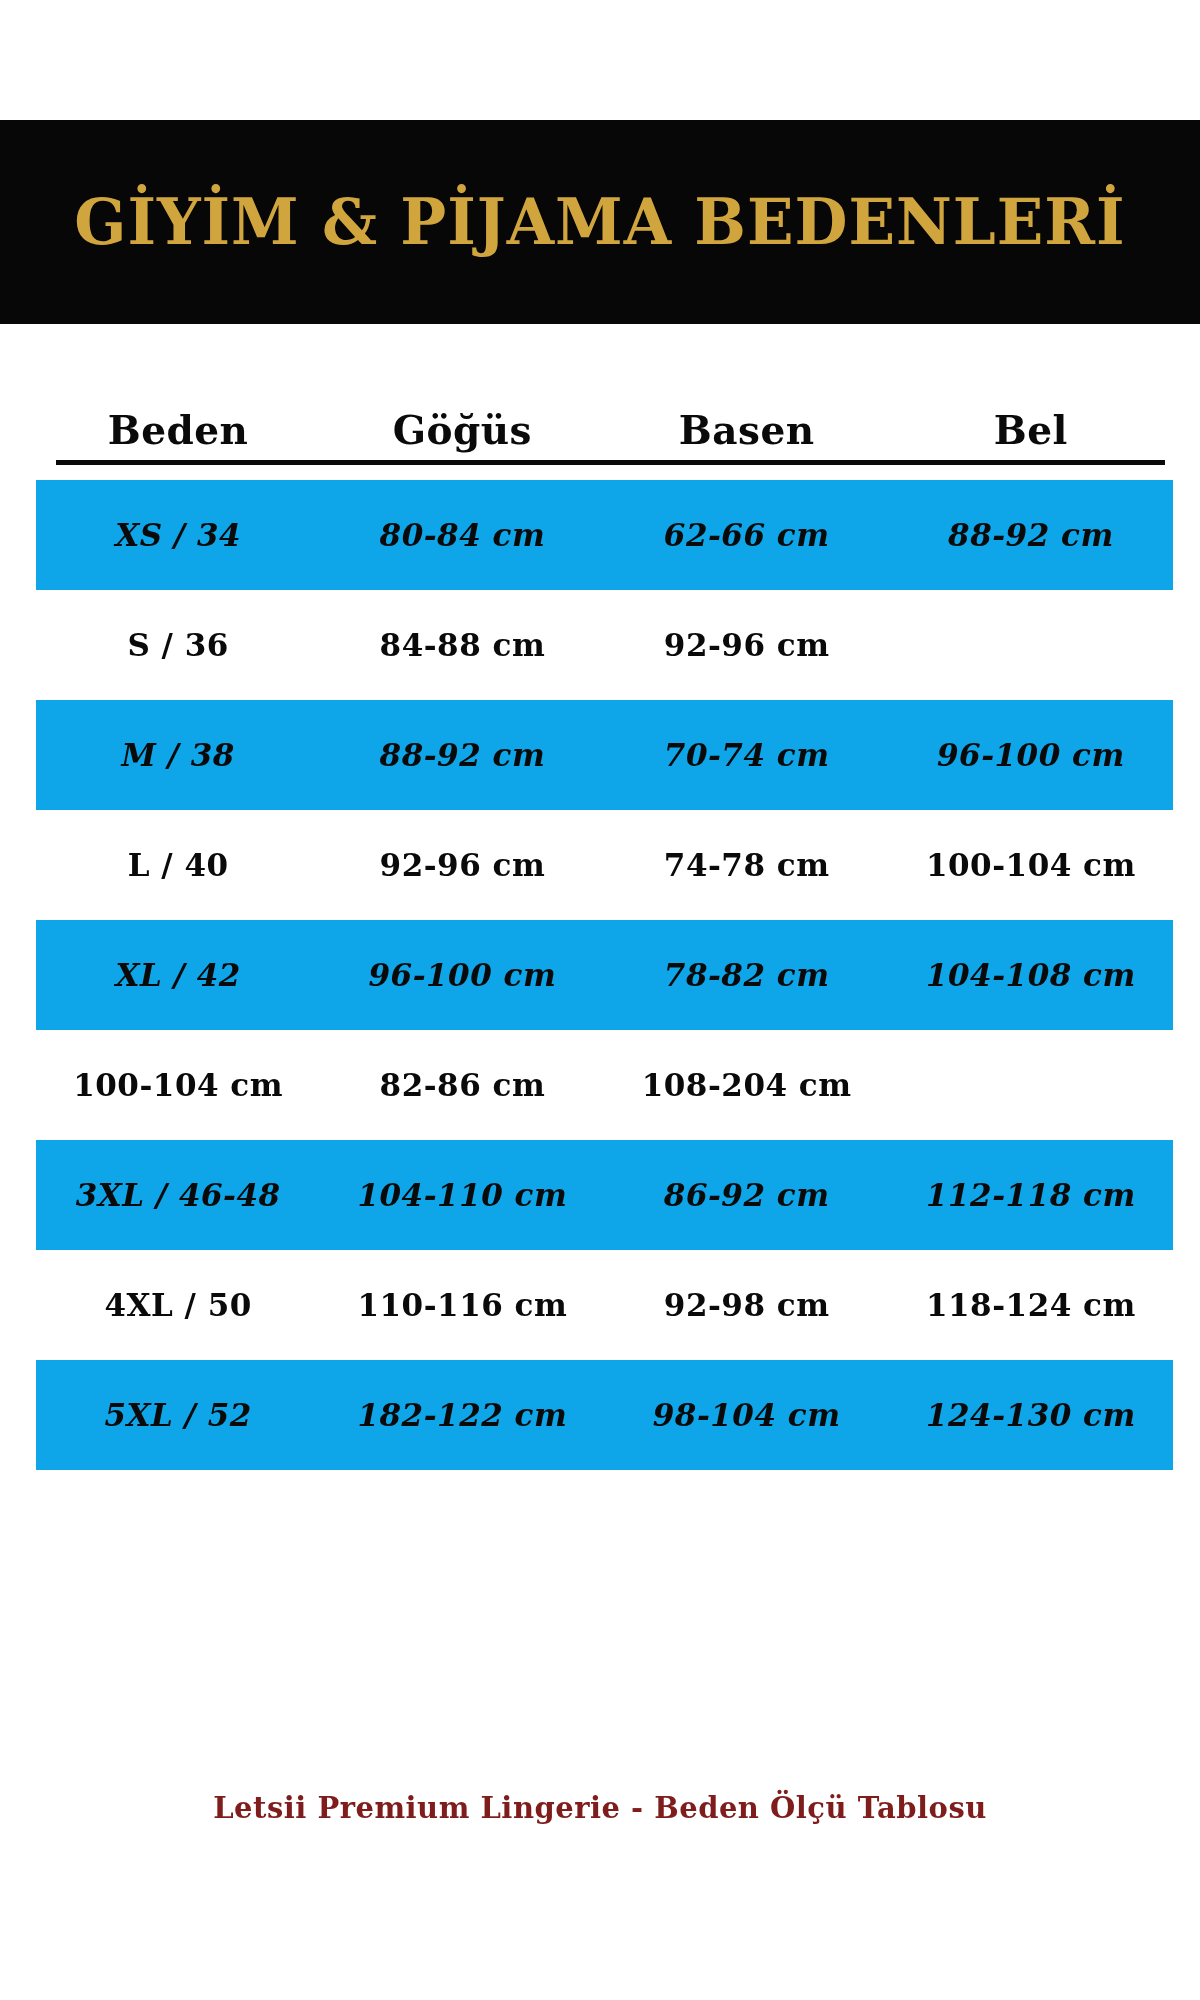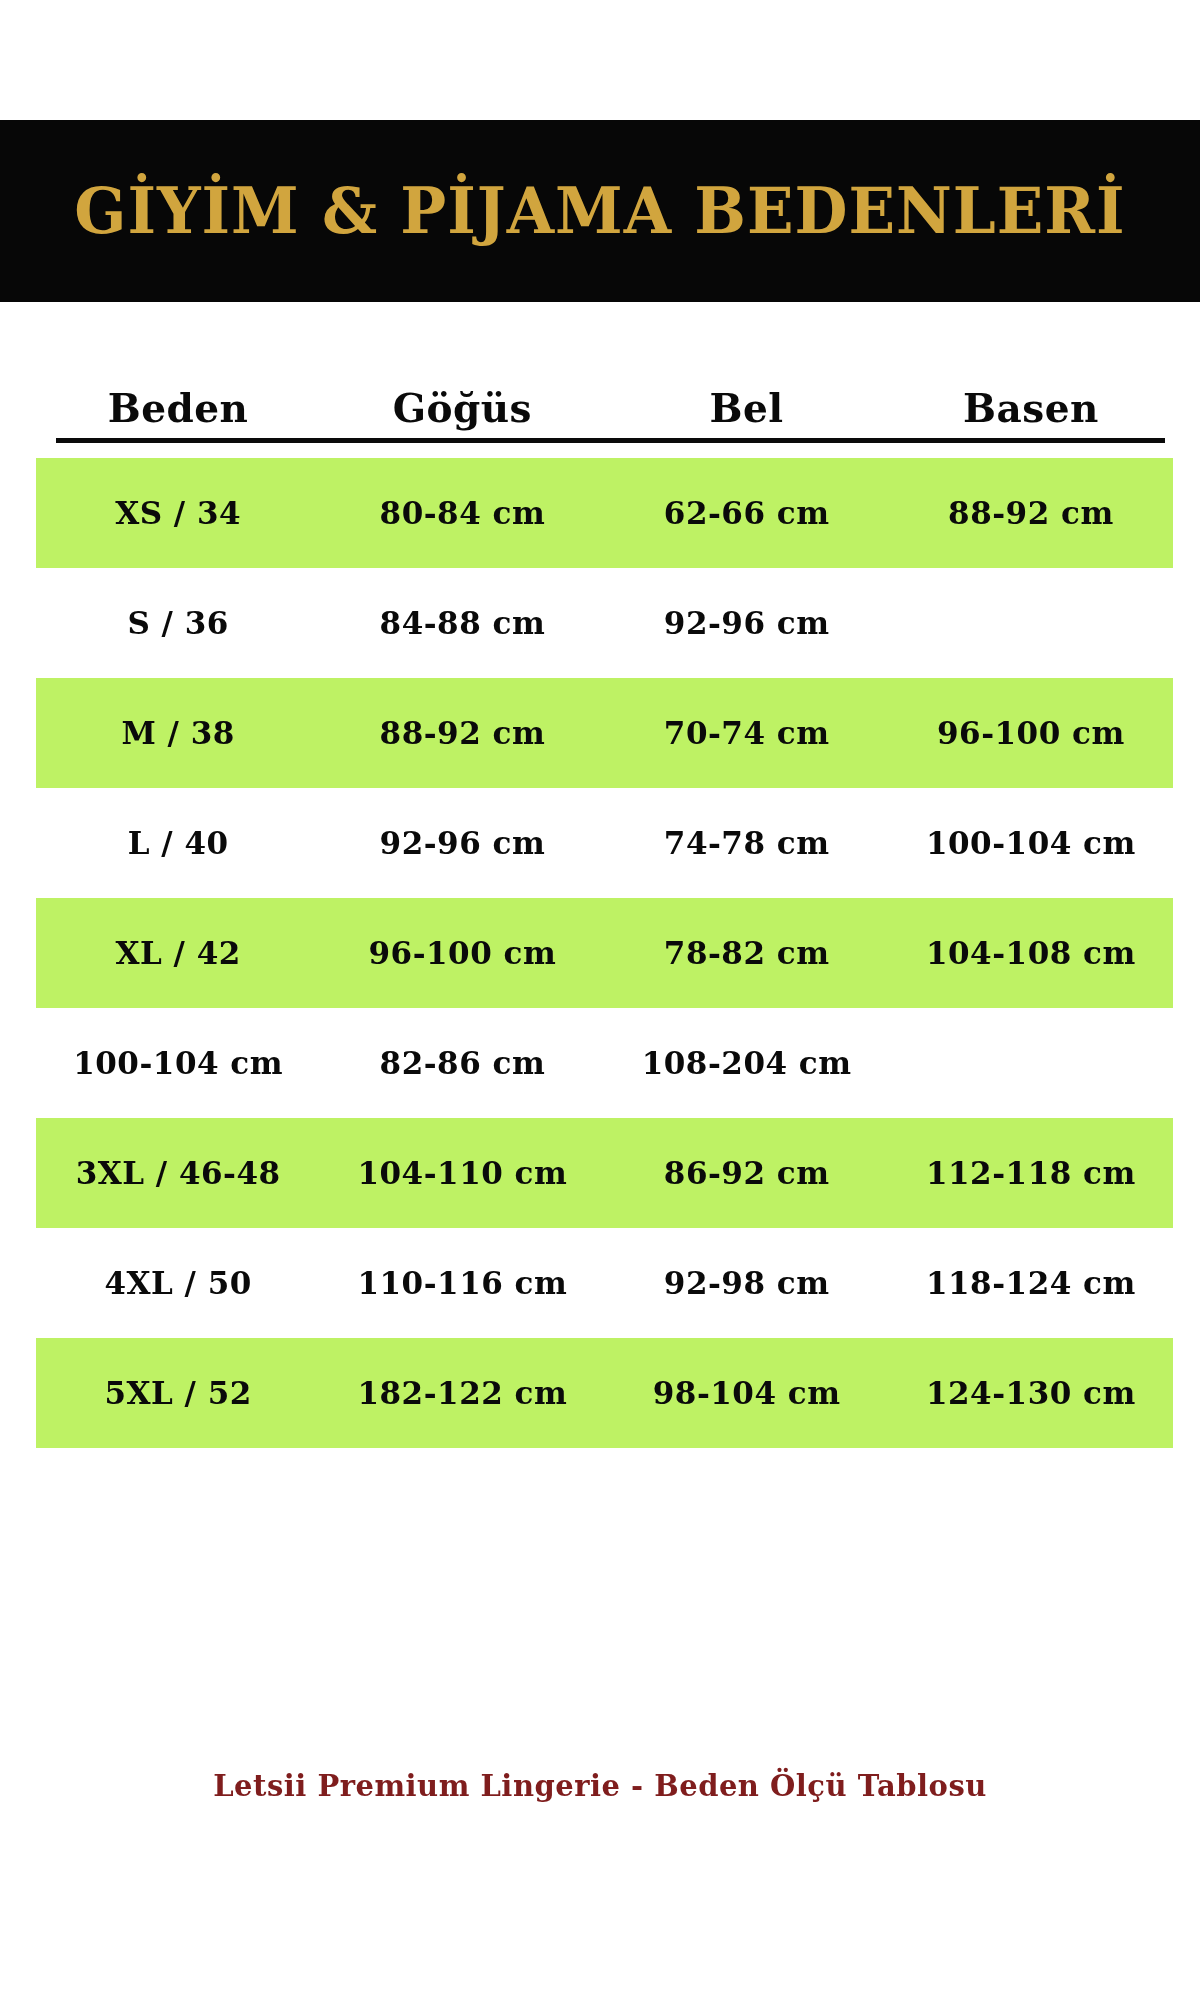--- a/index.html
+++ b/index.html
@@ -9,21 +9,21 @@
     height: 2000px;
     overflow: hidden;
     font-family: "DejaVu Serif", "Liberation Serif", serif;
     color: #0a0a0a;
     position: relative;
   }
 
   
   .banner {
     margin-top: 120px;
-    height: 182px;
+    height: 204px;
     width: 100%;
     background: #070707;
     display: flex;
     align-items: center;
     justify-content: center;
   }
   .banner h1 {
     color: #d1a53e;
     font-size: 63px;
     font-weight: bold;
@@ -55,21 +55,21 @@
     margin: 0 35px 0 48px;
   }
 
   .tbody { margin: 15px 27px 0 28px; }
   .tr {
     height: 110px;
     display: grid;
     grid-template-columns: 25% 25% 25% 25%;
     align-items: center;
   }
-  .tr.alt { background: #bef264; }
+  .tr.alt { background: #0ea5e9; font-style: italic; }
   .td {
     text-align: center;
     font-size: 31px;
     font-weight: bold;
     letter-spacing: 0.5px;
     white-space: nowrap;
   }
 
   
   .footer {
@@ -92,22 +92,22 @@
 
   <header class="banner">
     <h1>GİYİM &amp; PİJAMA BEDENLERİ</h1>
   </header>
 
   <main class="size-table">
 
     <div class="thead">
       <div class="th">Beden</div>
       <div class="th">Göğüs</div>
+      <div class="th">Basen</div>
       <div class="th">Bel</div>
-      <div class="th">Basen</div>
     </div>
 
     <div class="rule"></div>
 
     <div class="tbody">
 
       <div class="tr alt">
         <div class="td size">XS / 34</div>
         <div class="td">80-84 cm</div>
         <div class="td">62-66 cm</div>

